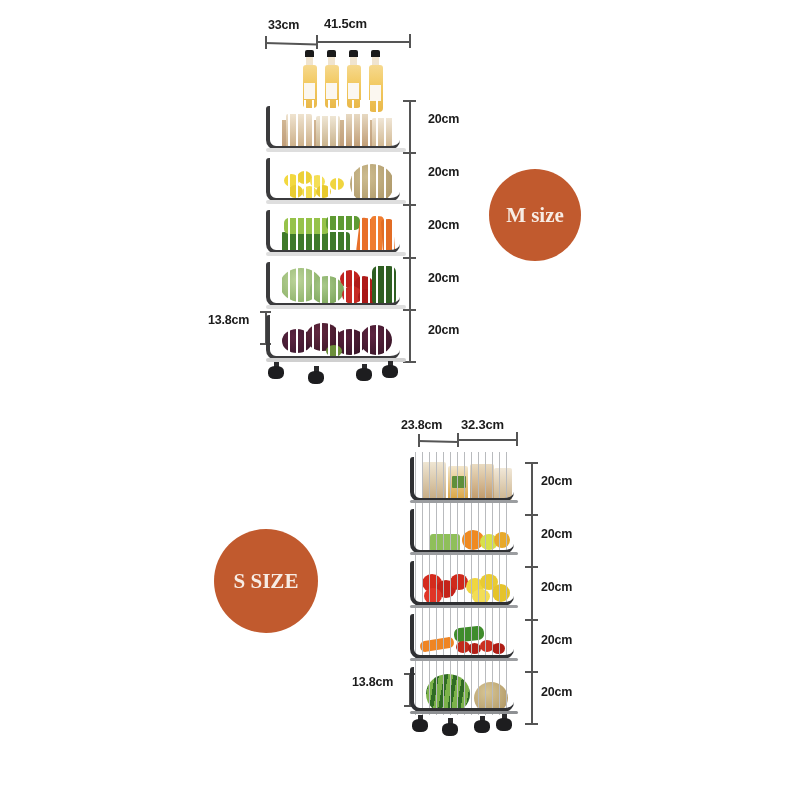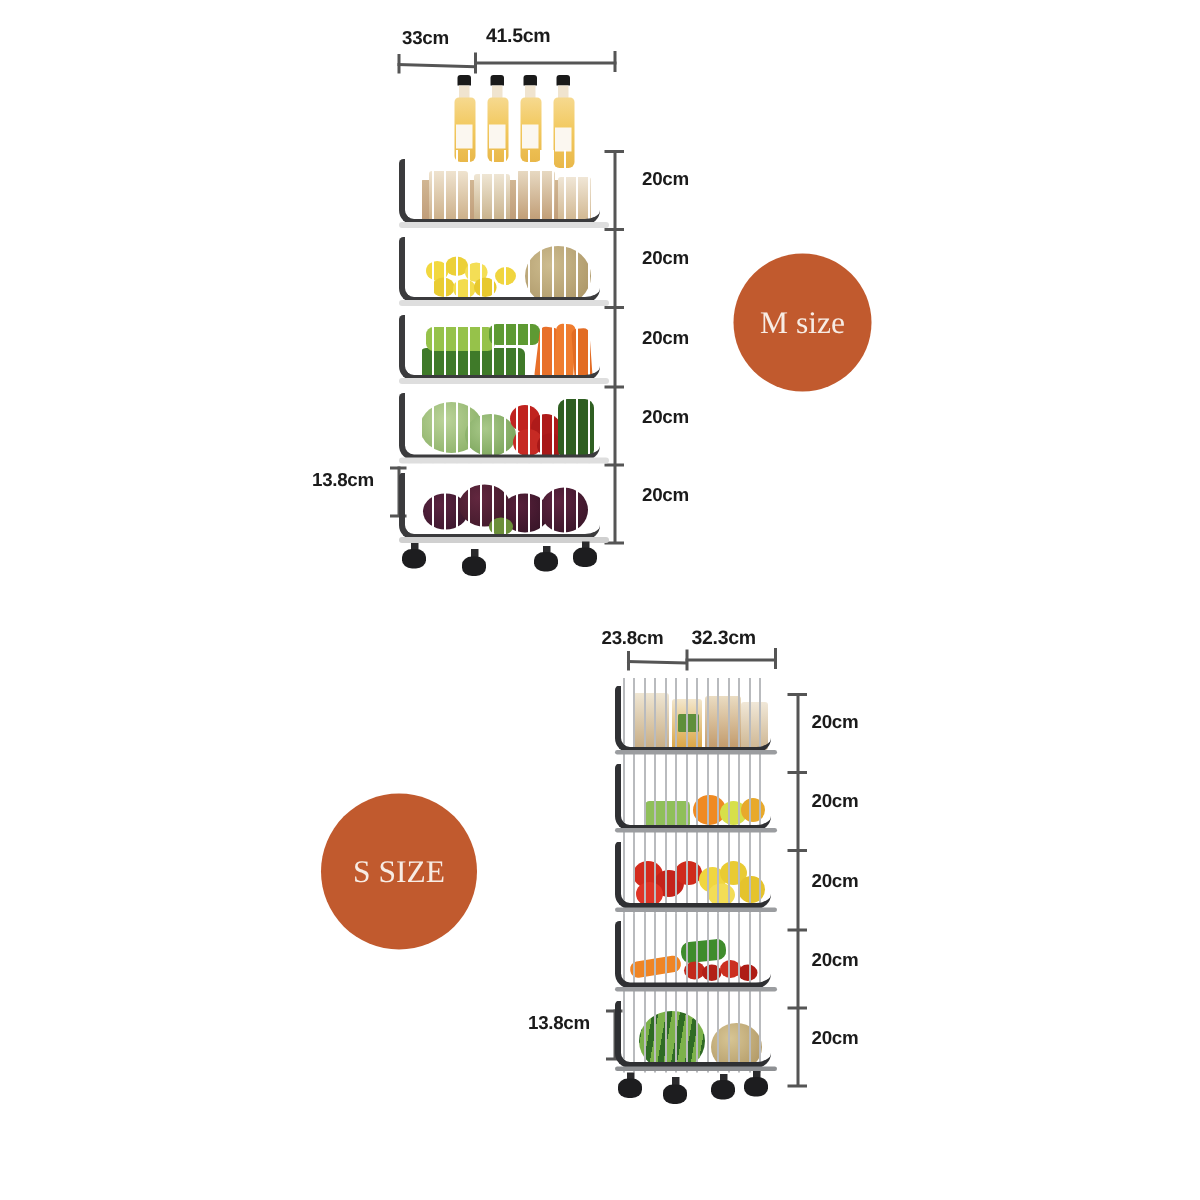--- a/index.html
+++ b/index.html
@@ -28,20 +28,21 @@
   .tickv{position:absolute;width:1.6px;background:#555;}
   .tickh{position:absolute;height:1.6px;background:#555;}
 
   
   .badge{
     position:absolute;border-radius:50%;
     display:flex;align-items:center;justify-content:center;
     font-family:"Liberation Serif", serif;
     color:#f7ece4;
     box-sizing:border-box;
+    font-weight:bold;
   }
 
   
   .cart{position:absolute;}
   .basket{position:absolute;box-sizing:border-box;}
   .wirebox{position:absolute;inset:0;overflow:hidden;}
   .rail{position:absolute;border-radius:3px 3px 10px 10px;}
   .caster{position:absolute;background:#1d1d1f;border-radius:42%;}
   .casterstem{position:absolute;background:#2a2a2c;}
   .food{position:absolute;border-radius:50%;}

